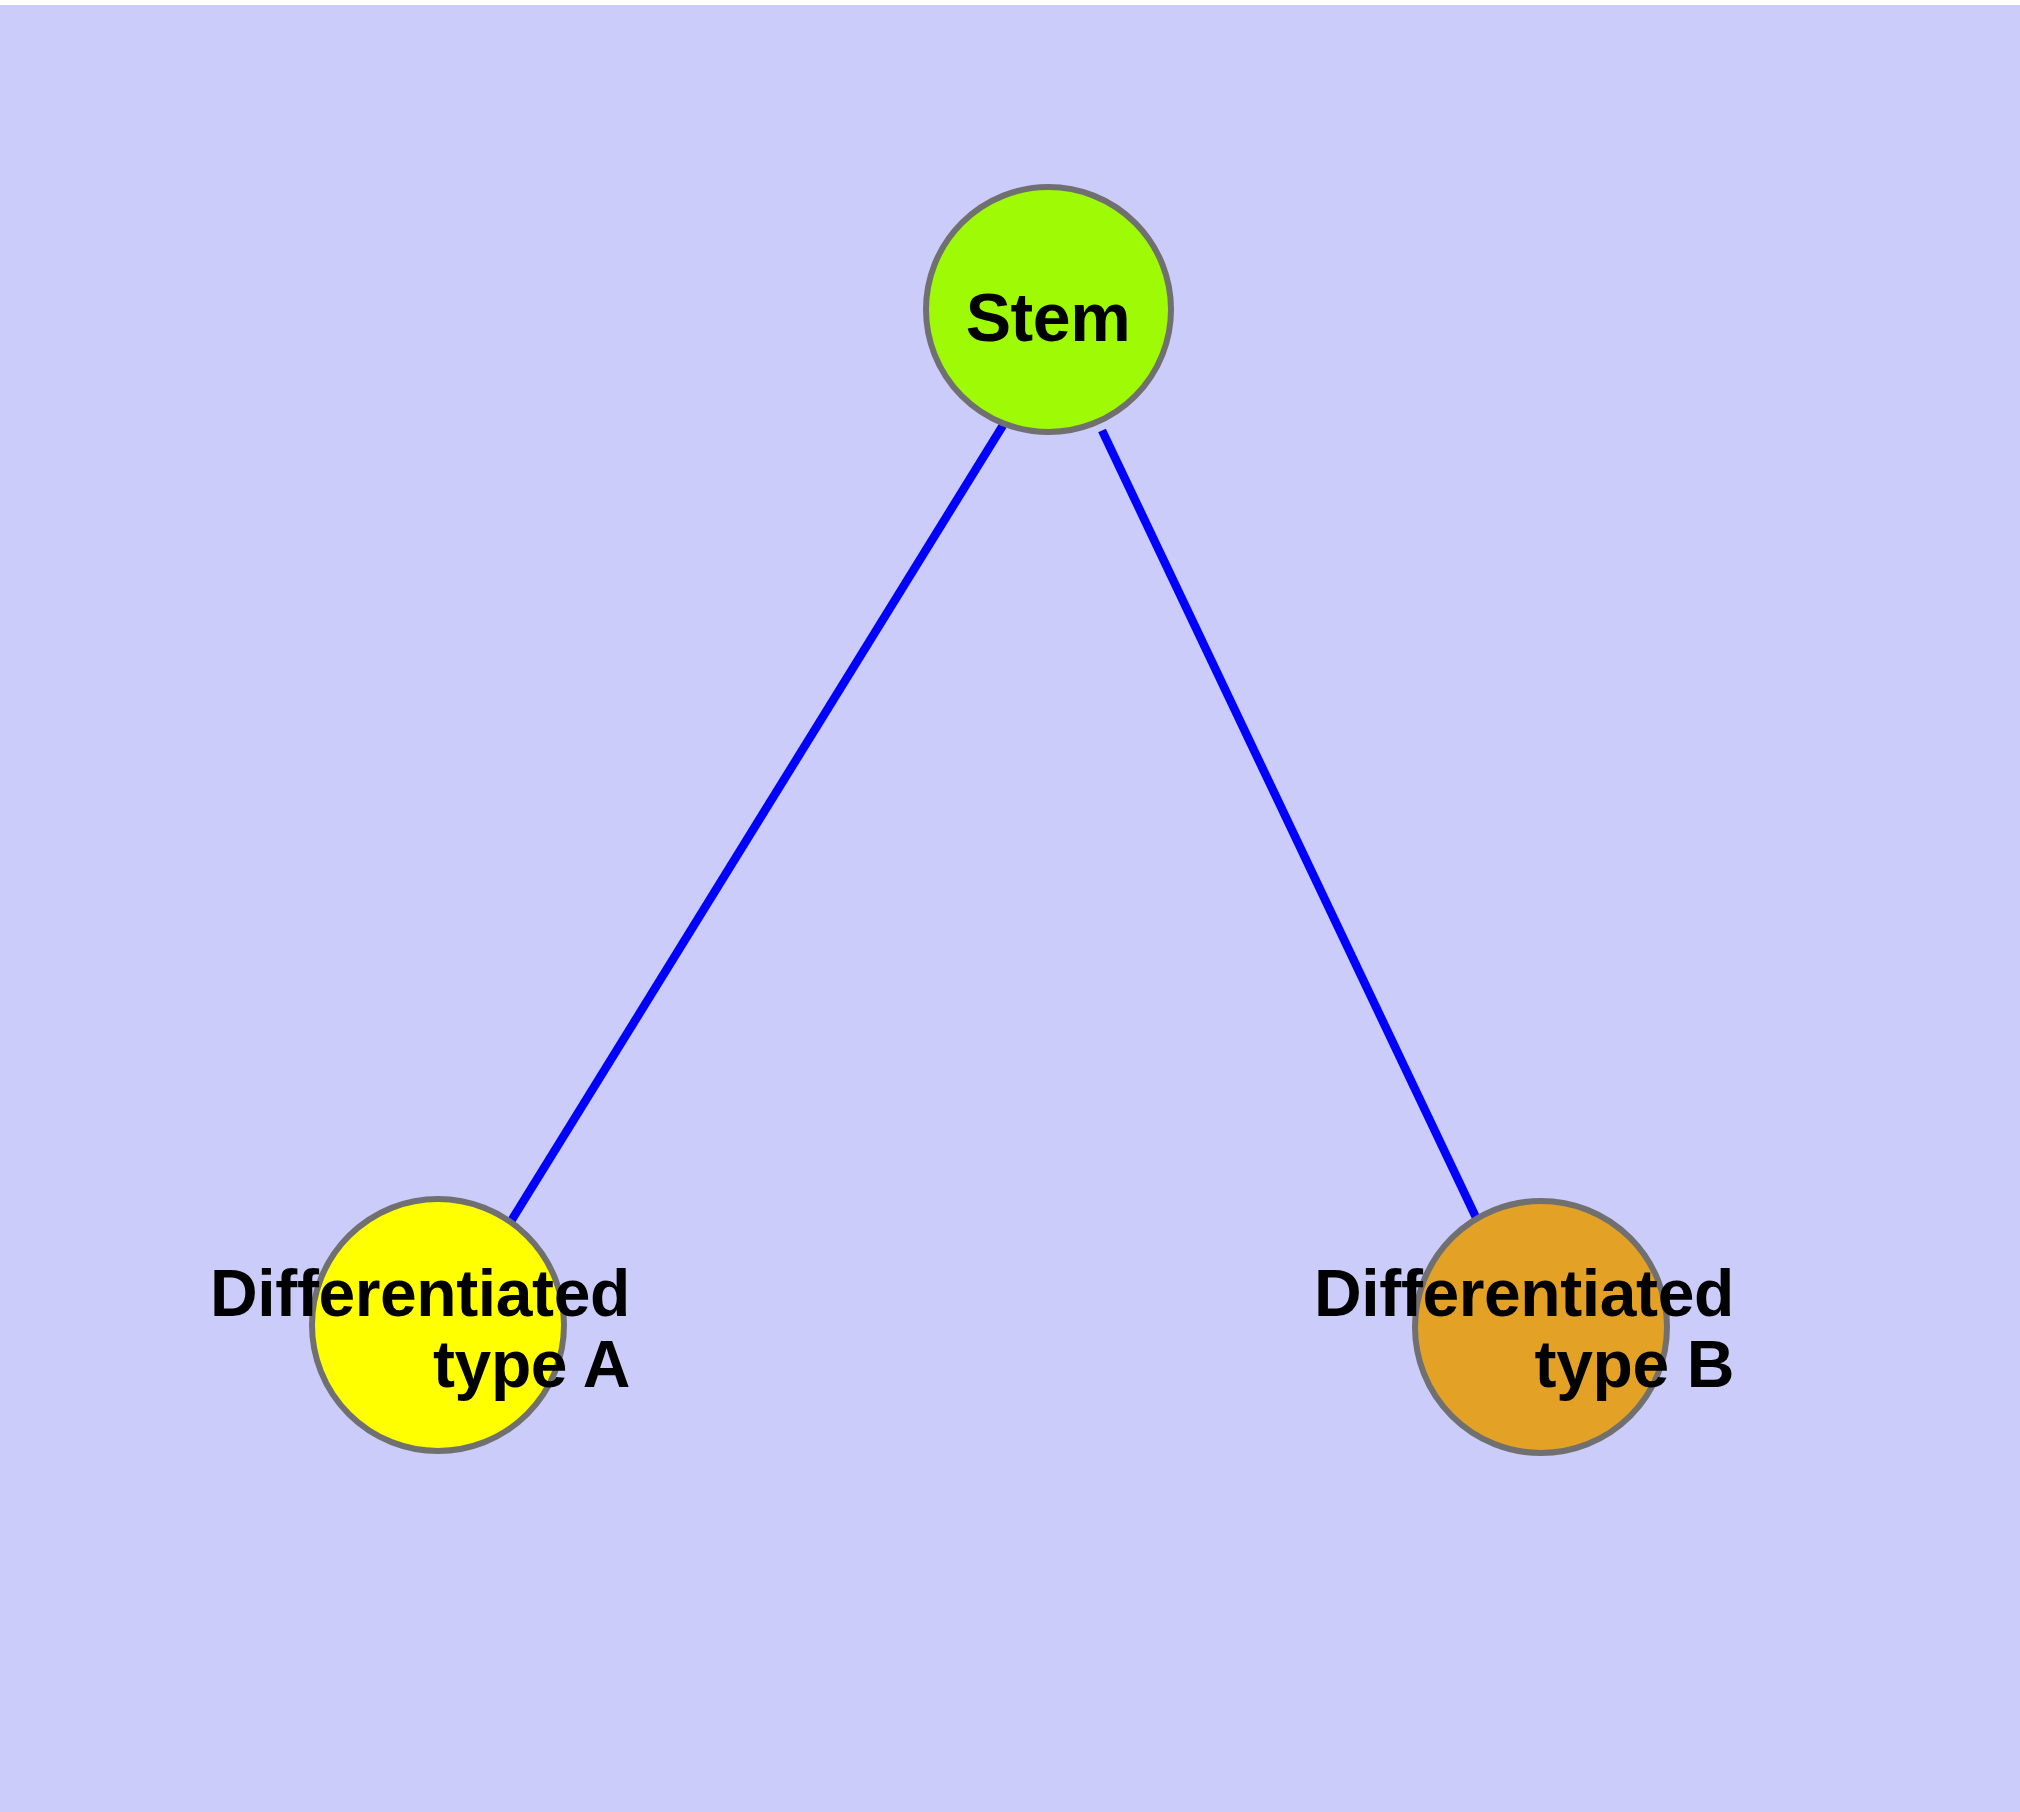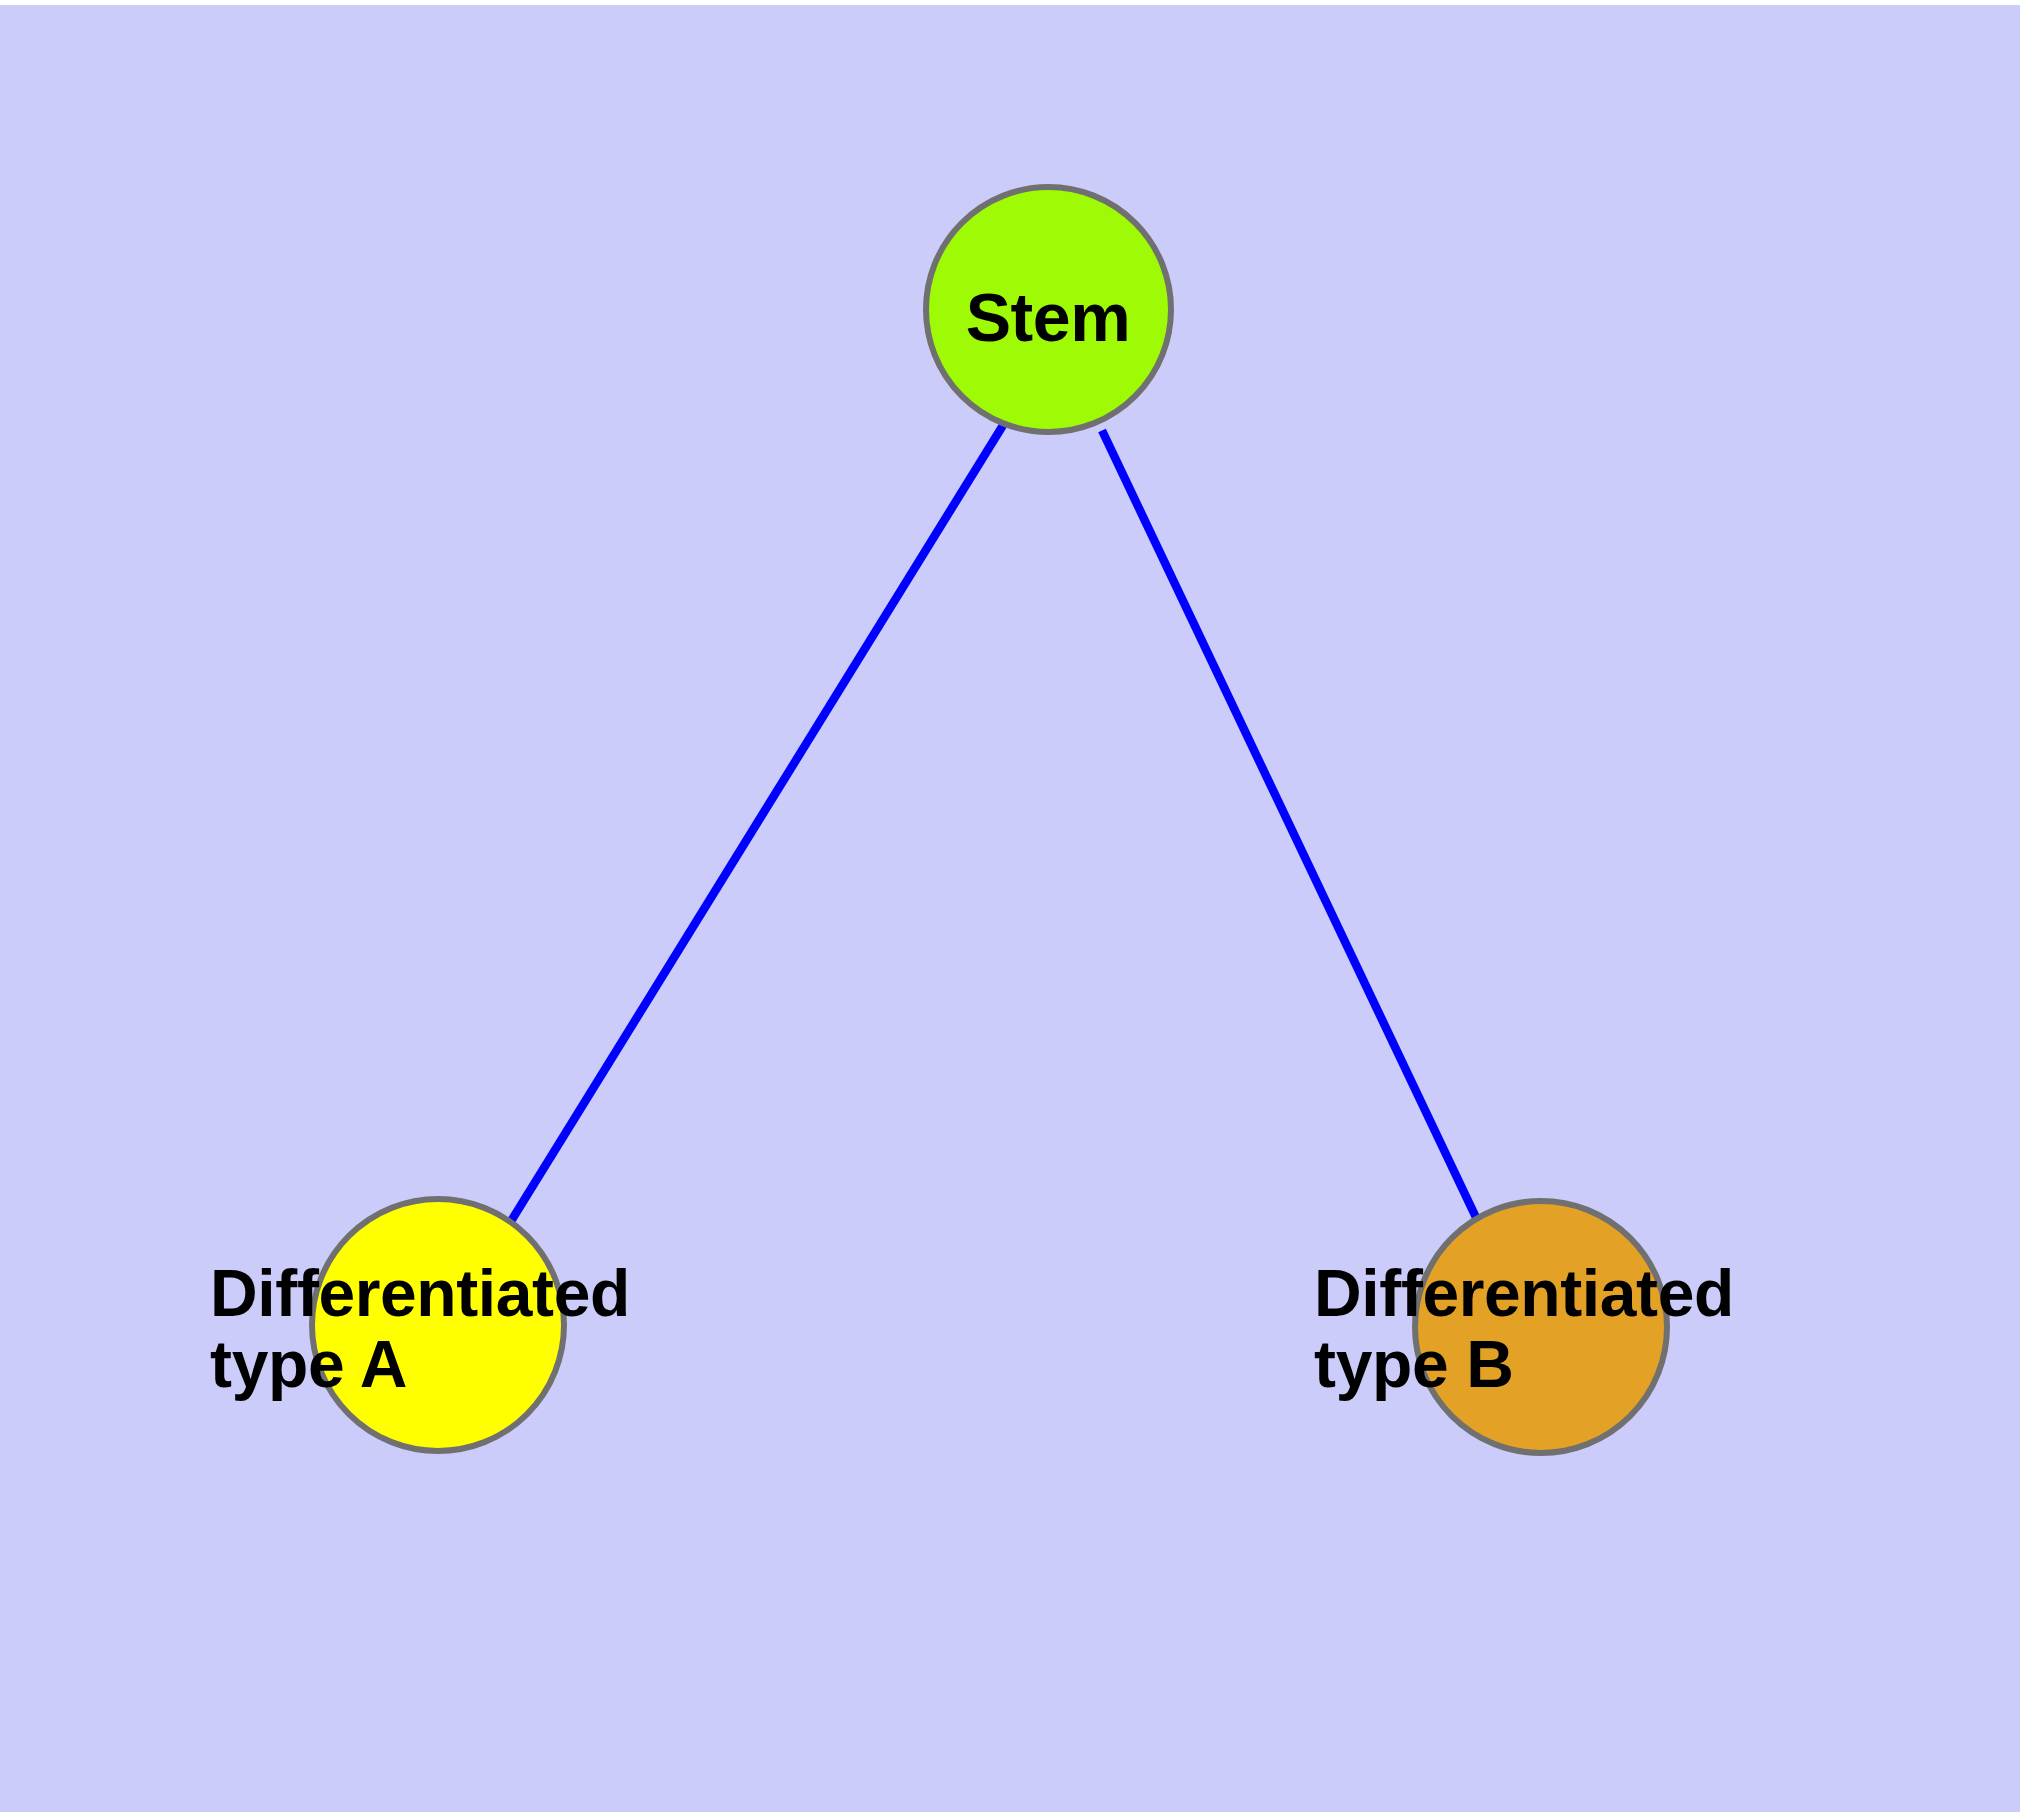--- a/index.html
+++ b/index.html
@@ -44,21 +44,21 @@
     position: absolute;
     border-radius: 50%;
     box-sizing: border-box;
     border: 6.8px solid #707070;
   }
   .node-label {
     position: absolute;
     z-index: 4;
     color: #000000;
     font-weight: bold;
-    text-align: left;
+    text-align: right;
     line-height: 1.07;
     white-space: pre-line;
     letter-spacing: -0.4px;
     transform: translate(-50%, -50%);
   }
 </style>
 </head>
 <body>
 
 <div id="canvas" style="width: 2021px; height: 1812px;">

